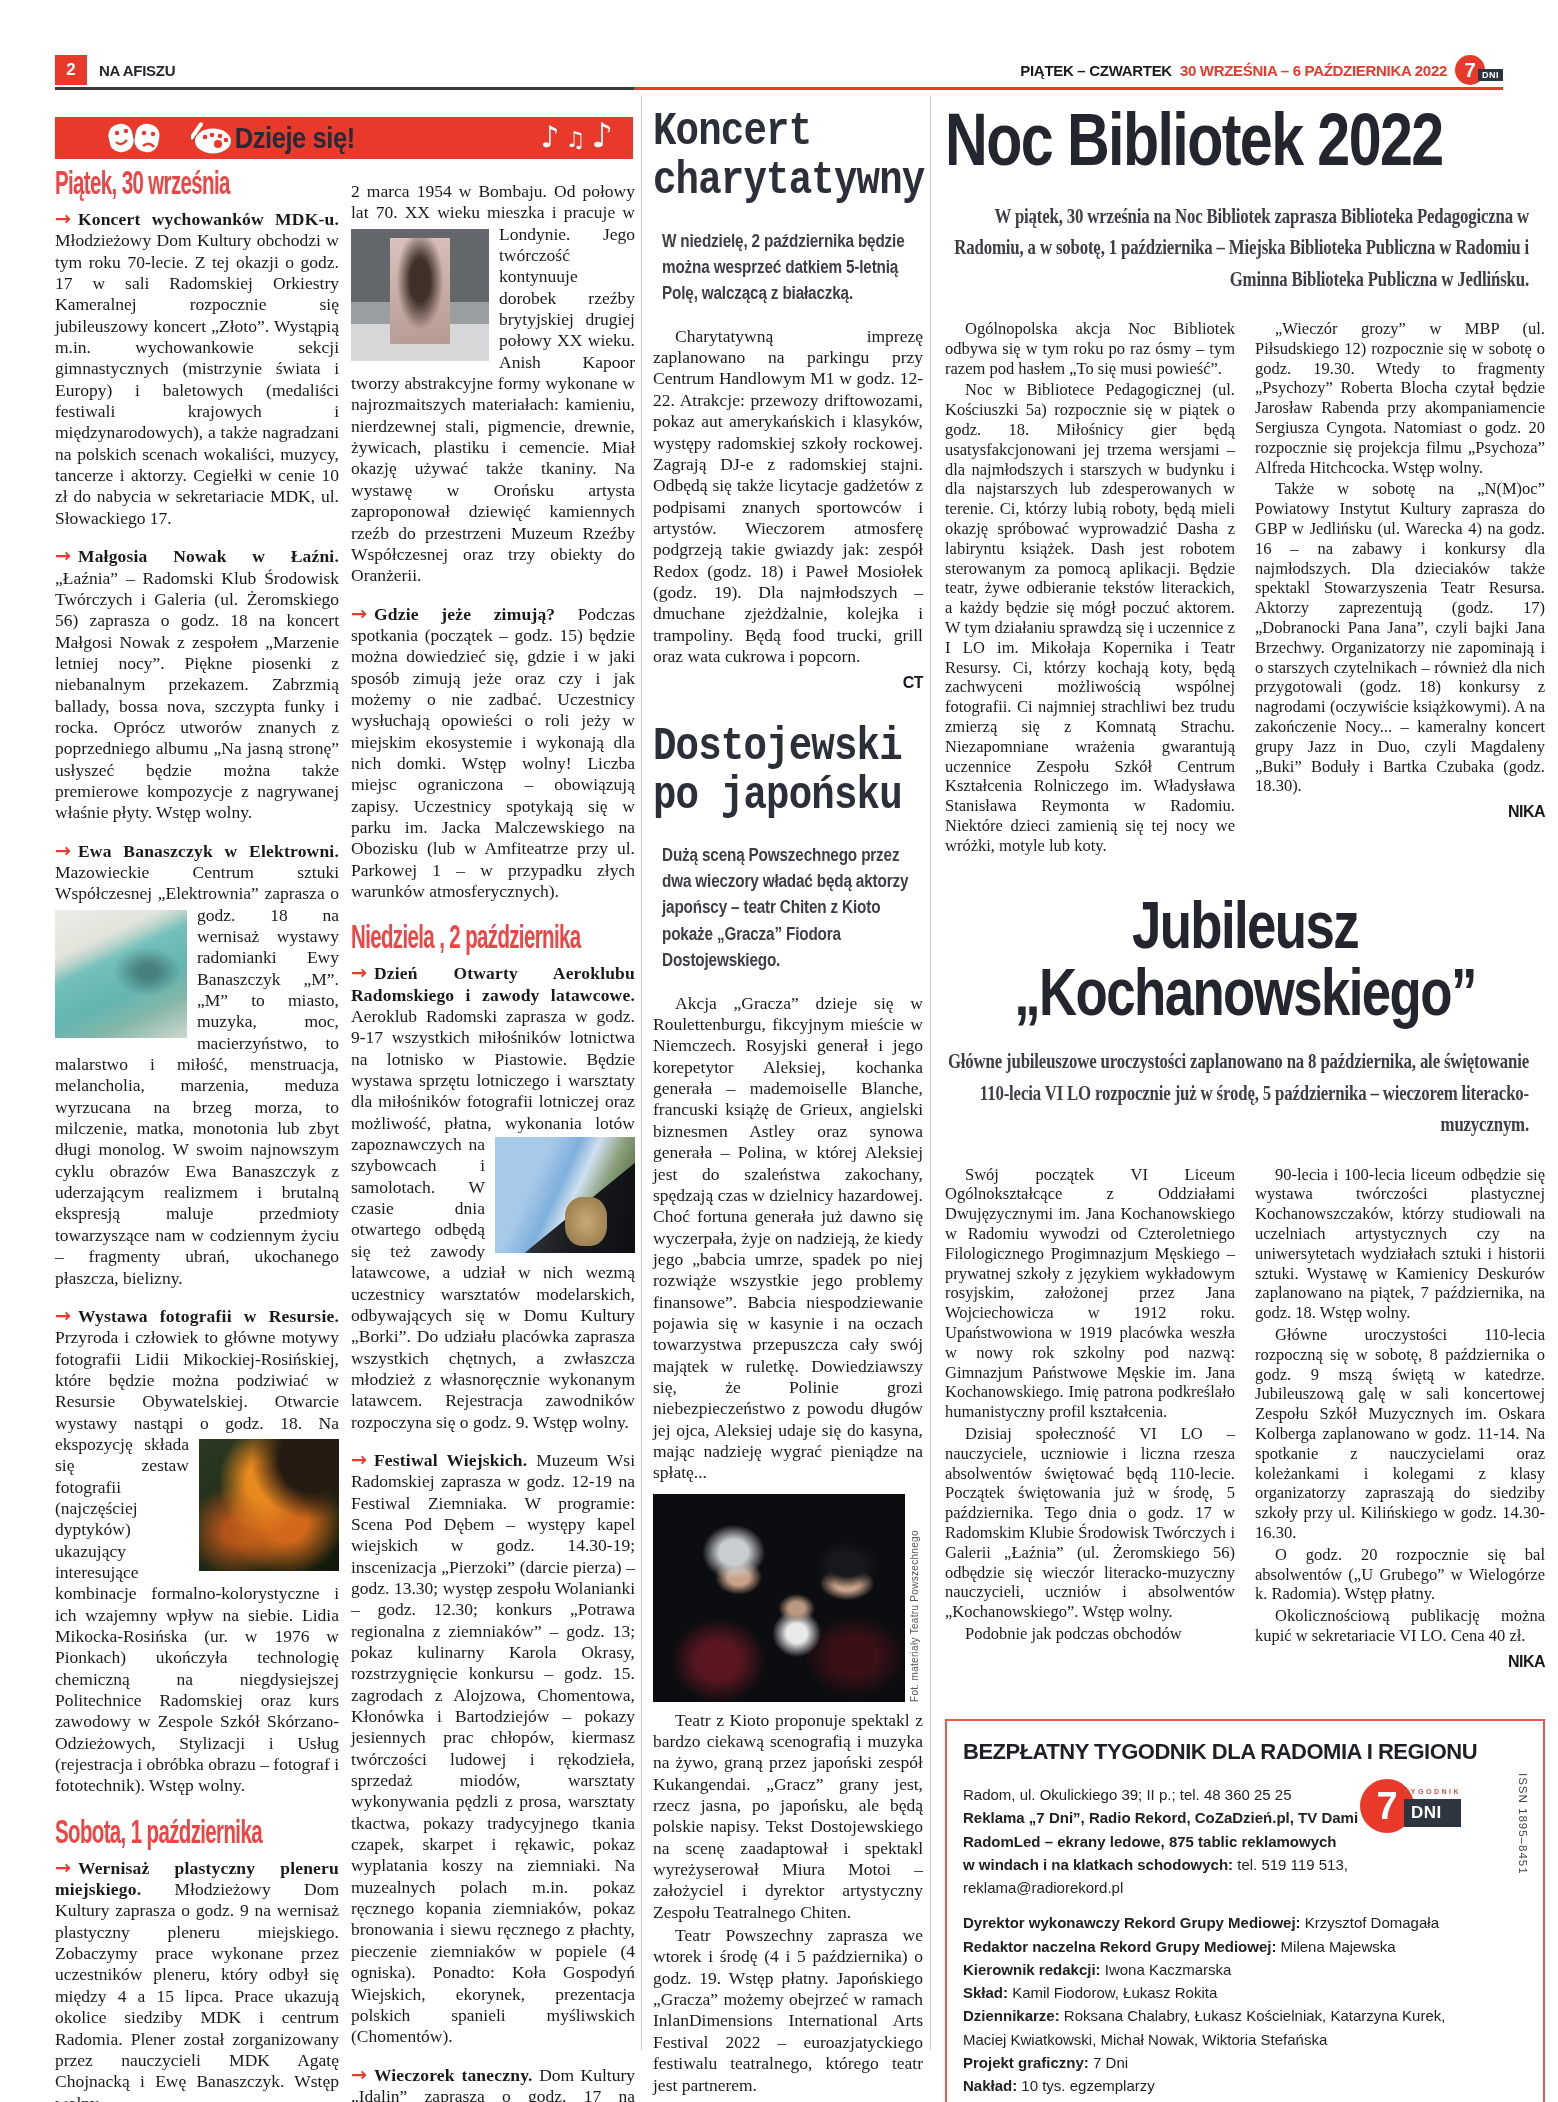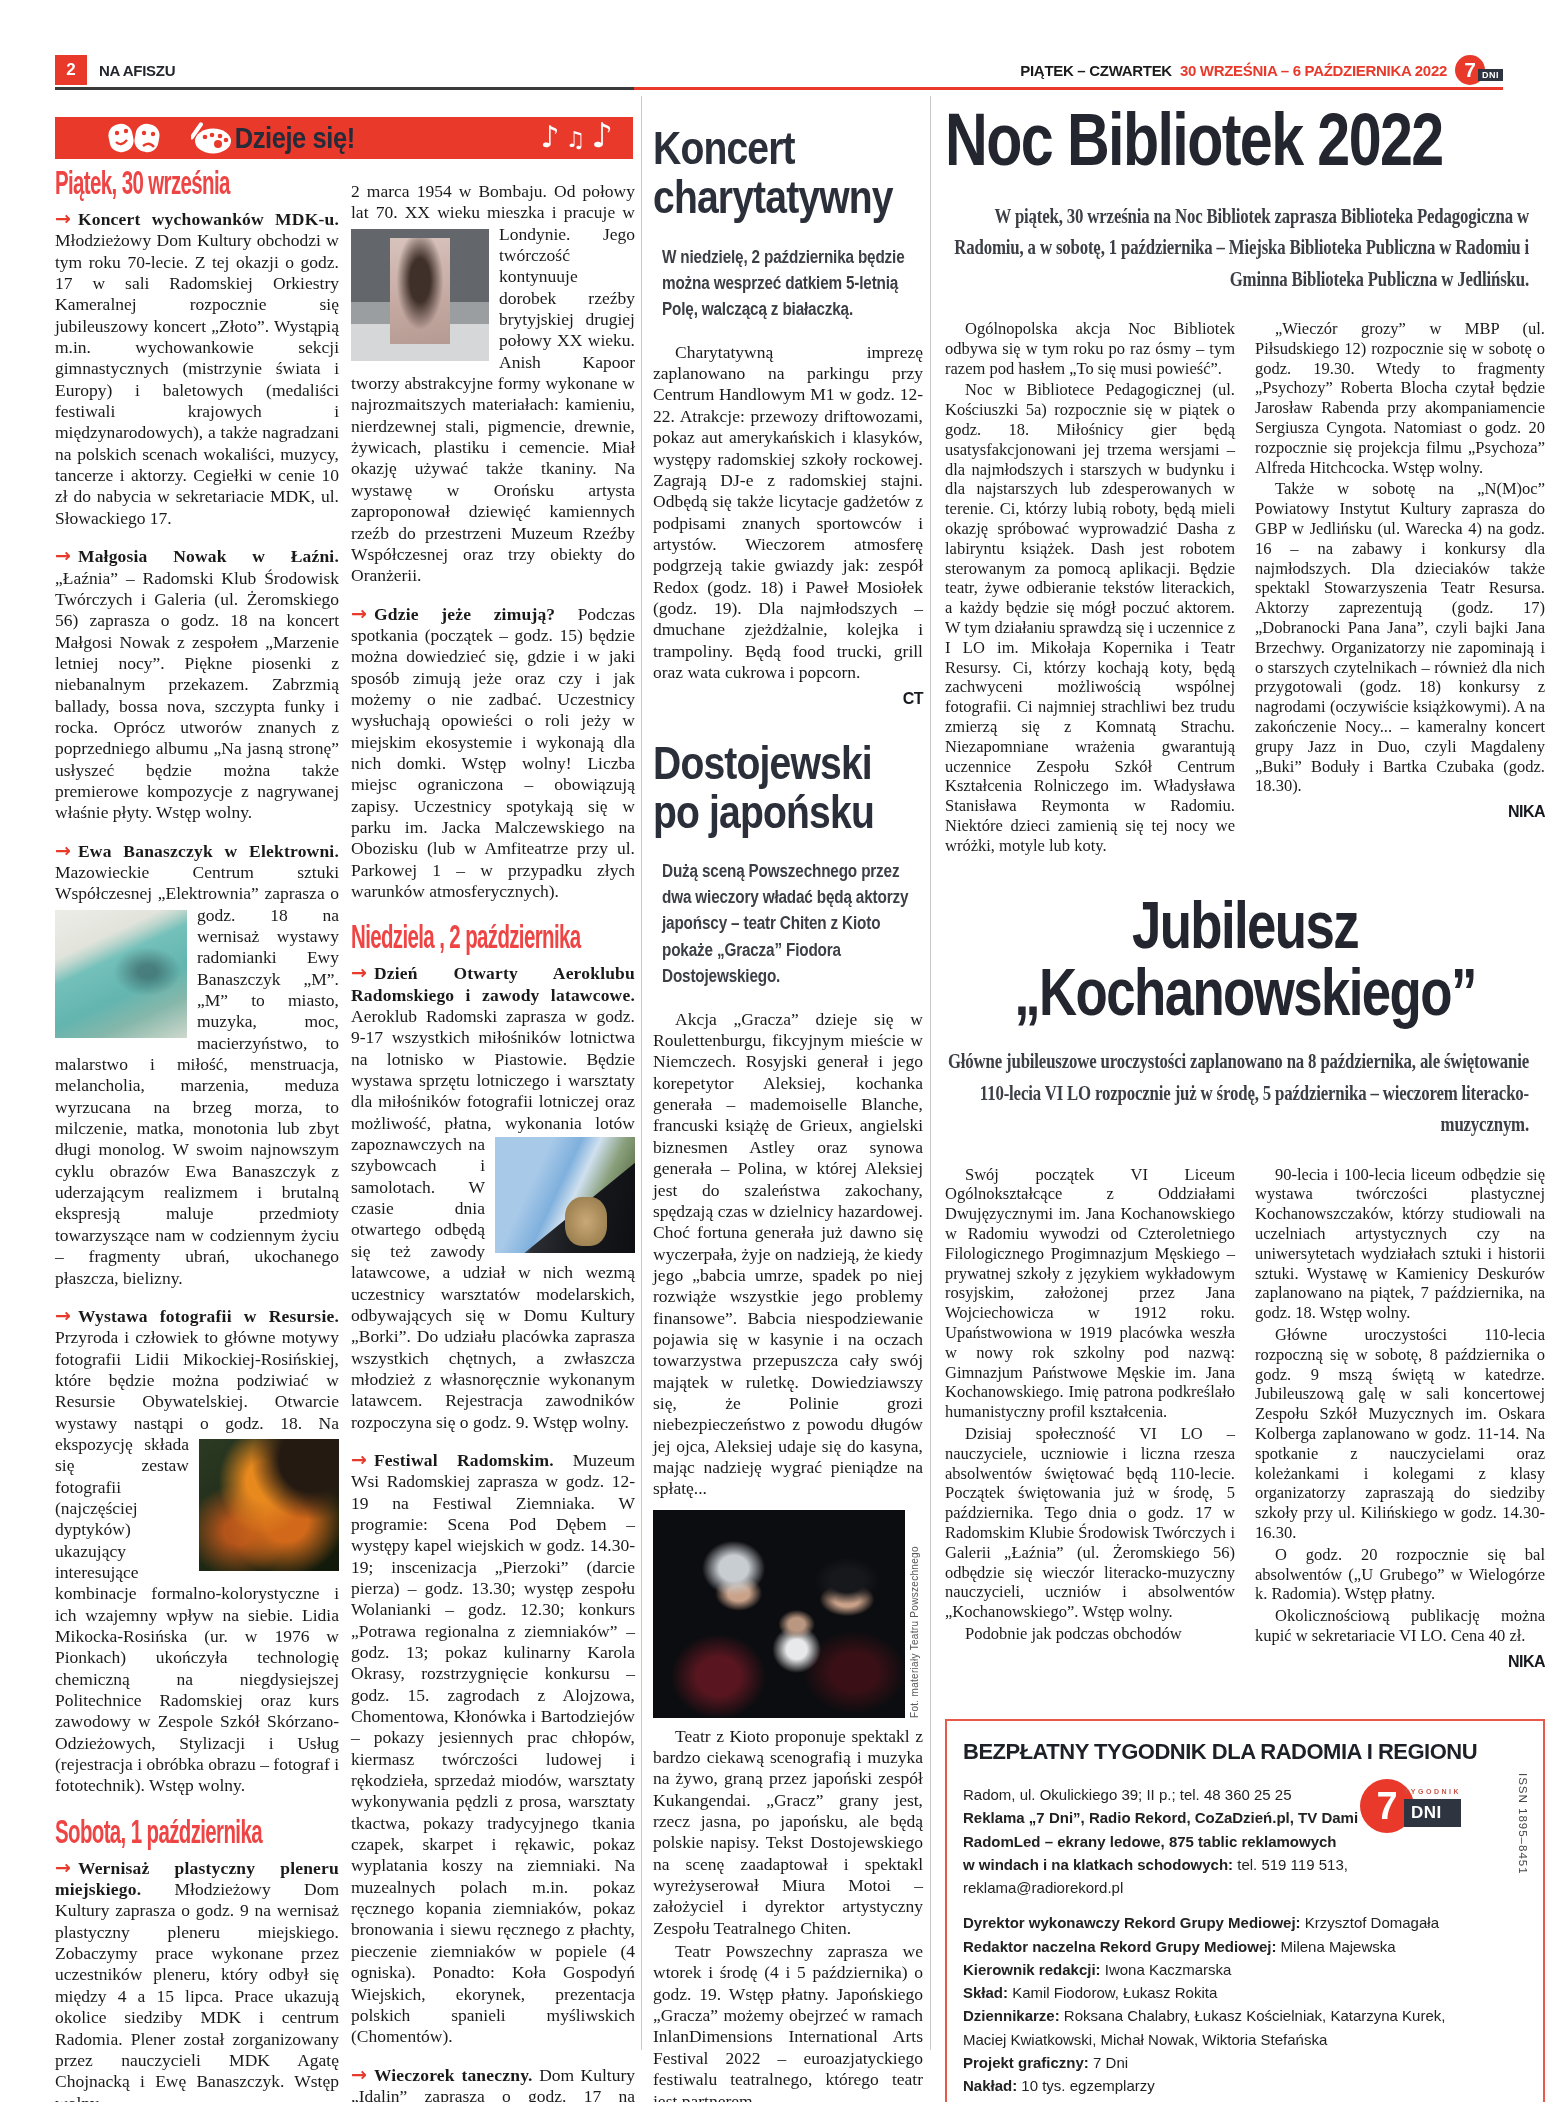--- a/index.html
+++ b/index.html
@@ -44,22 +44,22 @@
   .v1{left:641px;} .v2{left:930px;}
   .day-head{font-family:"Liberation Sans",sans-serif;font-weight:bold;font-size:33px;color:#ef4444;
             letter-spacing:-1px;margin:18px 0 8px 0;text-align:left;line-height:1;}
   .day-head:first-child{margin-top:0;}
   .item{margin:0 0 15px 0;}
   .arrow{color:#e8392b;font-family:"DejaVu Sans",sans-serif;font-weight:bold;font-size:19px;margin-right:7px;}
   .item b{letter-spacing:.2px;}
   .byline{font-family:"Liberation Sans",sans-serif;font-weight:bold;font-size:16px;color:#15181e;
           text-align:right;letter-spacing:-.5px;margin-top:6px;}
   
-  .art-title{font-family:Liberation Sans, sans-serif;font-weight:bold;color:#2b2f3a;
-             font-size:46px;line-height:1.06;letter-spacing:-1px;margin:16px 0 22px 0;text-align:left;}
+  .art-title{font-family:Liberation Mono, monospace;font-weight:bold;color:#2b2f3a;
+             font-size:46px;line-height:1.06;letter-spacing:-1px;margin:0 0 22px 0;text-align:left;}
   .art-lead{font-family:"Liberation Sans",sans-serif;font-weight:bold;color:#3c4046;
             font-size:18px;line-height:1.45;letter-spacing:-.2px;margin:0 0 20px 9px;text-align:left;}
   .art-body p{margin:0 0 2px 0;text-indent:22px;}
   .photo-row{display:flex;margin:10px 0 8px 0;}
   .cap-vert{writing-mode:vertical-rl;transform:rotate(180deg);font-family:"Liberation Sans",sans-serif;
             font-size:10px;color:#555;margin-left:4px;letter-spacing:.3px;}
   
   .right{position:absolute;left:945px;top:104px;width:600px;font-size:16.5px;line-height:1.2;text-align:justify;}
   .big-title{font-family:"Liberation Sans",sans-serif;font-weight:bold;color:#23262e;
              font-size:74px;line-height:.98;letter-spacing:-2px;margin:0 0 24px 0;text-align:left;}
@@ -224,21 +224,21 @@
     <div class="day-head"><span class="cx62">Niedziela , 2 października</span></div>
 
     <p class="item">
       <span class="arrow">→</span><b>Dzień Otwarty Aeroklubu Radomskiego i zawody latawcowe.</b>
       <span>Aeroklub Radomski zaprasza w godz. 9-17 wszystkich miłośników lotnictwa na lotnisko w Piastowie. Będzie wystawa sprzętu lotniczego i warsztaty dla miłośników fotografii lotniczej oraz możliwość, płatna, wykonania lotów</span>
       <span class="ph ph-glider"></span>
       <span>zapoznawczych na szybowcach i samolotach. W czasie dnia otwartego odbędą się też zawody latawcowe, a udział w nich wezmą uczestnicy warsztatów modelarskich, odbywających się w Domu Kultury „Borki”. Do udziału placówka zaprasza wszystkich chętnych, a zwłaszcza młodzież z własnoręcznie wykonanym latawcem. Rejestracja zawodników rozpoczyna się o godz. 9. Wstęp wolny.</span>
     </p>
 
     <p class="item">
-      <span class="arrow">→</span><b>Festiwal Radomskim.</b>
+      <span class="arrow">→</span><b>Festiwal Wiejskich.</b>
       <span>Muzeum Wsi Radomskiej zaprasza w godz. 12-19 na Festiwal Ziemniaka. W programie: Scena Pod Dębem – występy kapel wiejskich w godz. 14.30-19; inscenizacja „Pierzoki” (darcie pierza) – godz. 13.30; występ zespołu Wolanianki – godz. 12.30; konkurs „Potrawa regionalna z ziemniaków” – godz. 13; pokaz kulinarny Karola Okrasy, rozstrzygnięcie konkursu – godz. 15. zagrodach z Alojzowa, Chomentowa, Kłonówka i Bartodziejów – pokazy jesiennych prac chłopów, kiermasz twórczości ludowej i rękodzieła, sprzedaż miodów, warsztaty wykonywania pędzli z prosa, warsztaty tkactwa, pokazy tradycyjnego tkania czapek, skarpet i rękawic, pokaz wyplatania koszy na ziemniaki. Na muzealnych polach m.in. pokaz ręcznego kopania ziemniaków, pokaz bronowania i siewu ręcznego z płachty, pieczenie ziemniaków w popiele (4 ogniska). Ponadto: Koła Gospodyń Wiejskich, ekorynek, prezentacja polskich spanieli myśliwskich (Chomentów).</span>
     </p>
 
     <p class="item">
       <span class="arrow">→</span><b>Wieczorek taneczny.</b>
       <span>Dom Kultury „Idalin” zaprasza o godz. 17 na wieczorek taneczny w Klubie Seniora. Wstęp płatny.</span>
     </p>
 
   </div>
 

